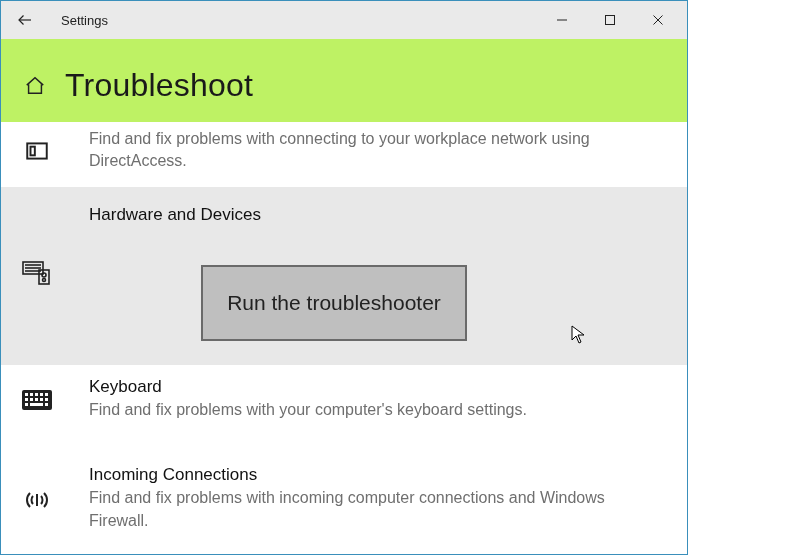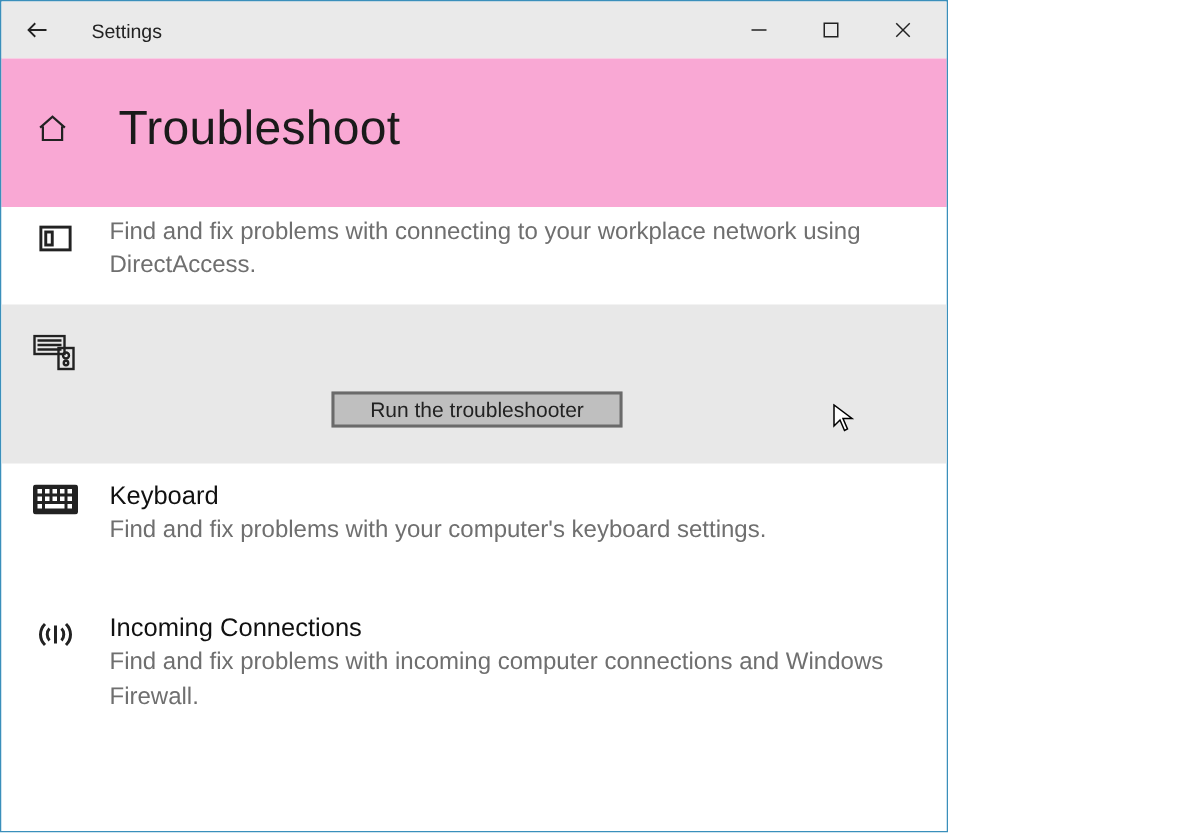--- a/index.html
+++ b/index.html
@@ -4,21 +4,21 @@
 <style>
   * { box-sizing: border-box; margin: 0; padding: 0; }
   body {
     font-family: "Segoe UI", Arial, sans-serif;
     background: #fff;
     width: 790px;
     height: 555px;
     overflow: hidden;
   }
   .window {
-    width: 632px;
+    width: 688px;
     height: 555px;
     border: 1px solid #3a8fbb;
     background: #fff;
     display: flex;
     flex-direction: column;
   }
   .titlebar {
     height: 38px;
     background: #eaeaea;
     display: flex;
@@ -36,25 +36,25 @@
   .titlebar .title { flex: 0 0 auto; }
   .titlebar .spacer { flex: 1 1 auto; }
   .titlebar .win-controls { display: flex; gap: 2px; }
   .titlebar .win-btn {
     width: 46px; height: 28px;
     display: flex; align-items: center; justify-content: center;
     cursor: pointer;
   }
 
   .header {
-    background: #f9a8d4;
-    padding: 28px 20px 34px 20px;
+    background: #bef264;
+    padding: 28px 20px 18px 20px;
     display: flex;
     align-items: center;
-    gap: 30px;
+    gap: 16px;
   }
   .header .home-icon {
     display: flex; align-items: center; justify-content: center;
     width: 28px; height: 28px;
     cursor: pointer;
   }
   .header h1 {
     font-size: 32px;
     font-weight: 400;
     color: #1a1a1a;
@@ -63,22 +63,22 @@
 
   .content {
     flex: 1 1 auto;
     overflow: hidden;
     background: #fff;
   }
 
   .item {
     display: flex;
     padding: 12px 20px 14px 20px;
-    gap: 20px;
-    align-items: flex-start;
+    gap: 36px;
+    align-items: center;
   }
   .item.partial-top {
     padding-top: 6px;
   }
   .item .icon {
     width: 32px;
     flex: 0 0 32px;
     display: flex; justify-content: center; align-items: flex-start;
     margin-top: 2px;
   }
@@ -102,22 +102,22 @@
   .run-row {
     display: flex;
     justify-content: center;
     margin-top: 40px;
     padding-right: 30px;
     position: relative;
   }
   .run-btn {
     background: #bfbfbf;
     border: 2px solid #6a6a6a;
-    padding: 2px 24px;
-    font-size: 14px;
+    padding: 24px 24px;
+    font-size: 21px;
     color: #222;
     cursor: pointer;
     font-family: inherit;
   }
   .cursor {
     position: absolute;
     right: 22px;
     bottom: -4px;
     width: 16px; height: 20px;
     pointer-events: none;
@@ -187,20 +187,21 @@
           <rect x="1" y="1" width="20" height="12"></rect>
           <line x1="3" y1="4" x2="19" y2="4"></line>
             <line x1="3" y1="7" x2="19" y2="7"></line>
             <line x1="3" y1="10" x2="19" y2="10"></line>
           <rect x="17" y="9" width="10" height="14"></rect>
           <circle cx="22" cy="14" r="2"></circle>
             <circle cx="22" cy="19" r="1.5"></circle>
         </svg>
       </div>
       <div class="text">
+        <div class="title">Hardware and Devices</div>
         <div class="run-row">
           <button class="run-btn">Run the troubleshooter</button>
           <svg class="cursor" viewBox="0 0 16 20">
             <path d="M1 1l0 14 4-4 3 7 2-1-3-7 6 0z" fill="#fff" stroke="#000" stroke-width="1"></path>
           </svg>
         </div>
       </div>
     </div>
 
     <div class="item">

